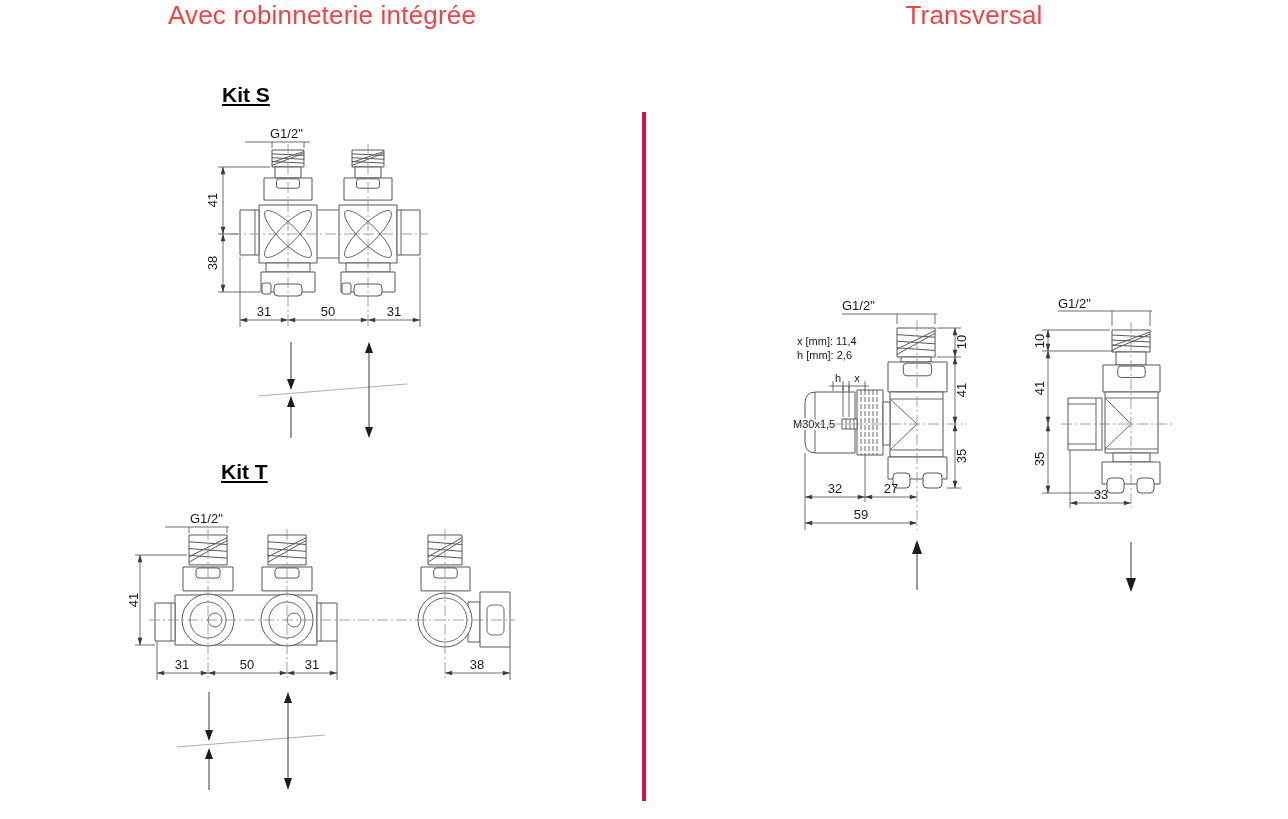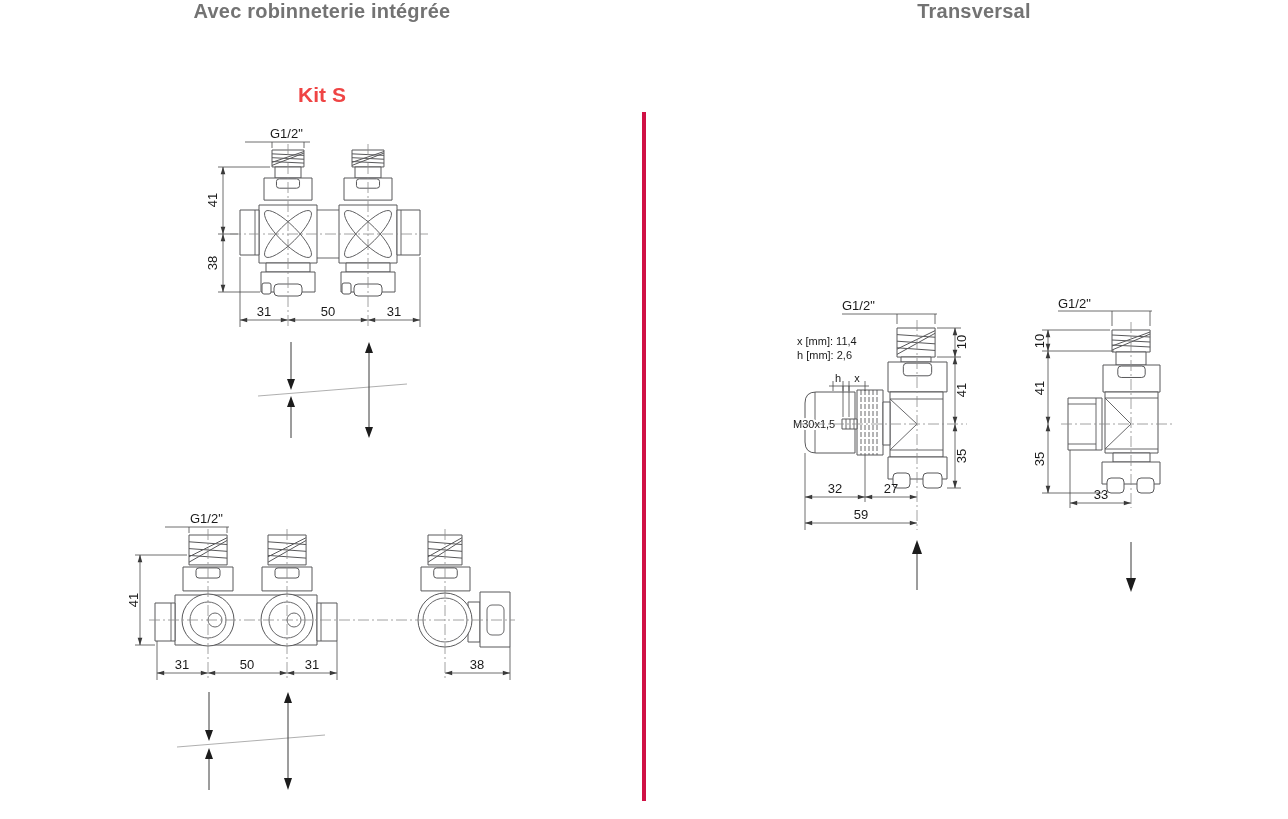--- a/index.html
+++ b/index.html
@@ -1,20 +1,20 @@
 <!DOCTYPE html>
 <html><head>
 <meta charset="utf-8">
 <style>
   html,body{margin:0;padding:0;background:#fff;}
   #canvas{position:relative;width:1288px;height:819px;background:#ffffff;overflow:hidden;
           font-family:"Liberation Sans",sans-serif;}
   .abs{position:absolute;}
-  .section-title{font-weight:700;font-size:20px;color:#737373;text-align:center;letter-spacing:.2px;}
-  .kit-title{font-weight:700;font-size:21px;color:#ef4444;text-align:center;}
+  .section-title{font-weight:400;font-size:26px;color:#ef4444;text-align:center;letter-spacing:.2px;}
+  .kit-title{font-weight:700;font-size:21px;color:#000000;text-decoration:underline;}
   .divider{background:#d01145;}
   
   .part{fill:#ffffff;stroke:#58585a;stroke-width:1;stroke-linejoin:round;}
   .det{fill:none;stroke:#58585a;stroke-width:0.9;}
   .rib{fill:none;stroke:#58585a;stroke-width:0.9;stroke-dasharray:5 2;}
   .dim{fill:none;stroke:#4a4a4a;stroke-width:0.8;}
   .cl{fill:none;stroke:#8a8a8a;stroke-width:0.8;stroke-dasharray:11 3 2 3;}
   .flow{fill:none;stroke:#3a3a3a;stroke-width:1;}
   .flowline{fill:none;stroke:#9a9a9a;stroke-width:0.8;}
   .ah{fill:#1c1c1c;}
@@ -24,20 +24,21 @@
 </style>
 </head>
 <body>
 
 <div id="canvas">
 
   <div class="abs section-title" style="left:0;top:16;width:644px;">Avec robinneterie intégrée</div>
   <div class="abs section-title" style="left:652px;top:16;width:644px;">Transversal</div>
 
   <div class="abs kit-title" style="left:222px;top:83px;width:200px;">Kit S</div>
+  <div class="abs kit-title" style="left:221px;top:460px;width:200px;">Kit T</div>
 
   <div class="abs divider" style="left:642px;top:112px;width:4px;height:689px;"></div>
 
   <svg class="abs" style="left:200px;top:120px;" width="240" height="215" viewBox="0 0 240 215">
     <defs>
       <marker id="da" markerUnits="userSpaceOnUse" markerWidth="8" markerHeight="6" viewBox="0 0 8 6" refX="7.6" refY="3" orient="auto-start-reverse">
         <path d="M0.4,0.7 L8,3 L0.4,5.3 Z" fill="#3a3a3a"></path>
       </marker>
       <g id="thread">
         <rect x="0" y="0" width="34" height="22" fill="#fff" stroke="#58585a" vector-effect="non-scaling-stroke"></rect>

